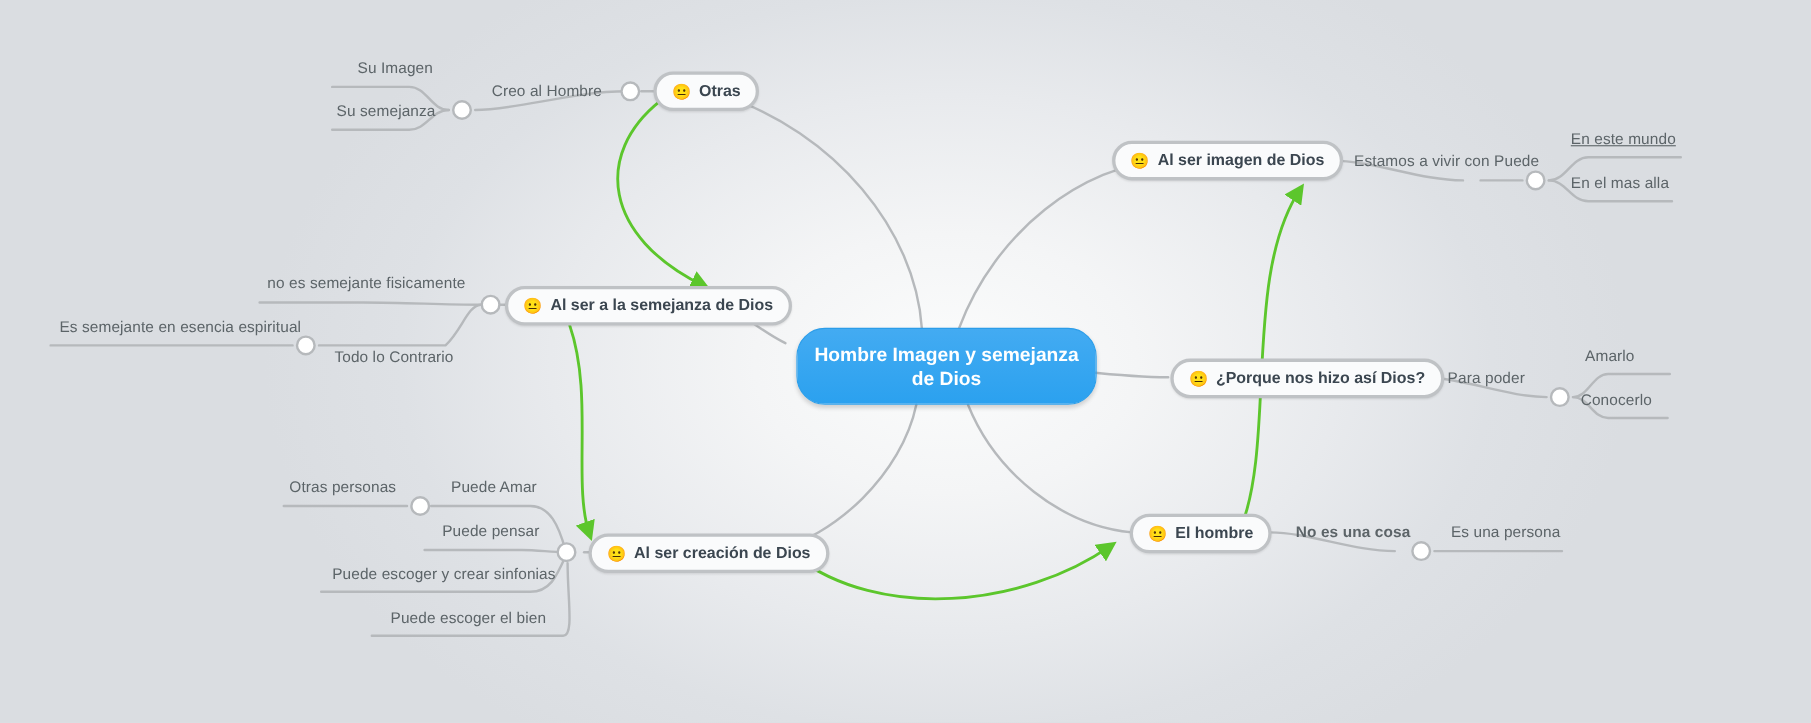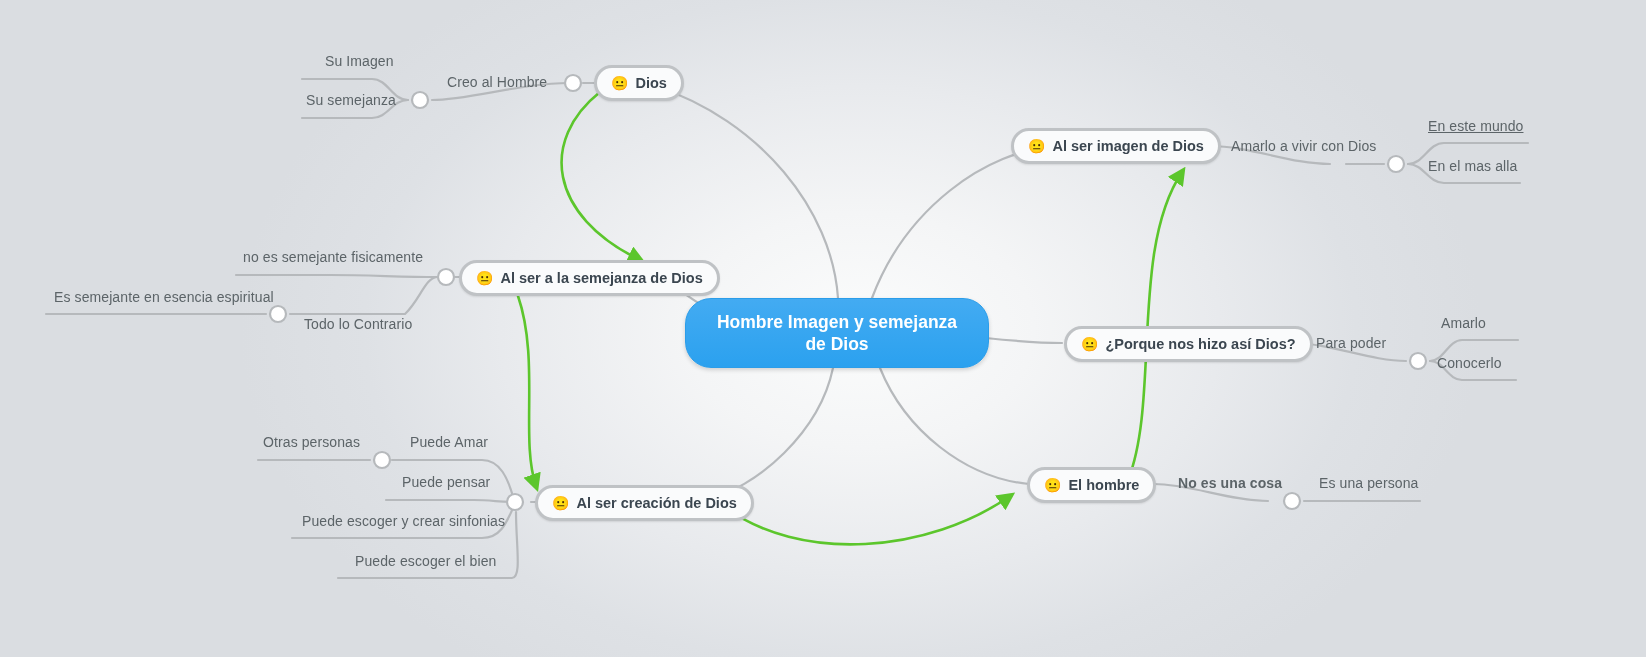--- a/index.html
+++ b/index.html
@@ -138,30 +138,30 @@
     </g>
 
     <g stroke="#5cc62c" stroke-width="2.6" fill="none" stroke-linecap="round" marker-end="url(#grnArrow)">
       <path d="M600,92 C540,140 548,215 640,260"></path>
       <path d="M518,296 C540,360 520,440 536,486"></path>
       <path d="M722,505 C800,565 930,552 1010,496"></path>
       <path d="M1128,480 C1160,400 1130,250 1182,172"></path>
     </g>
   </svg>
 
-  <div class="node central" style="left:685px;top:298px;width:304px;height:70px;align-items:center;">
+  <div class="node central" style="left:724px;top:298px;width:273px;height:70px;align-items:center;">
     <div>
       <div>Hombre Imagen y semejanza</div>
       <div>de Dios</div>
     </div>
   </div>
 
   <div class="node pill" style="left:594px;top:65px;">
     <span class="emo">😐</span>
-    <span>Dios</span>
+    <span>Otras</span>
   </div>
 
   <div class="node pill" style="left:1011px;top:128px;">
     <span class="emo">😐</span>
     <span>Al ser imagen de Dios</span>
   </div>
 
   <div class="node pill" style="left:459px;top:260px;">
     <span class="emo">😐</span>
     <span>Al ser a la semejanza de Dios</span>
@@ -189,21 +189,21 @@
   <div class="sub" style="left:243px;top:249px;">no es semejante fisicamente</div>
   <div class="sub" style="left:304px;top:289px;margin-top:27px;">Todo lo Contrario</div>
   <div class="sub" style="left:54px;top:289px;">Es semejante en esencia espiritual</div>
 
   <div class="sub" style="left:263px;top:434px;">Otras personas</div>
   <div class="sub" style="left:410px;top:434px;">Puede Amar</div>
   <div class="sub" style="left:402px;top:474px;">Puede pensar</div>
   <div class="sub" style="left:302px;top:513px;">Puede escoger y crear sinfonias</div>
   <div class="sub" style="left:355px;top:553px;">Puede escoger el bien</div>
 
-  <div class="sub r" style="left:1231px;top:138px;">Amarlo a vivir con Dios</div>
+  <div class="sub r" style="left:1231px;top:138px;">Estamos a vivir con Puede</div>
   <div class="sub r" style="left:1428px;top:118px;text-decoration:underline;">En este mundo</div>
   <div class="sub r" style="left:1428px;top:158px;">En el mas alla</div>
 
   <div class="sub r" style="left:1316px;top:335px;text-align:center;">Para poder</div>
   <div class="sub r" style="left:1441px;top:315px;">Amarlo</div>
   <div class="sub r" style="left:1437px;top:355px;">Conocerlo</div>
 
   <div class="sub r" style="left:1178px;top:475px;font-weight:bold;">No es una cosa</div>
   <div class="sub r" style="left:1319px;top:475px;">Es una persona</div>
 

